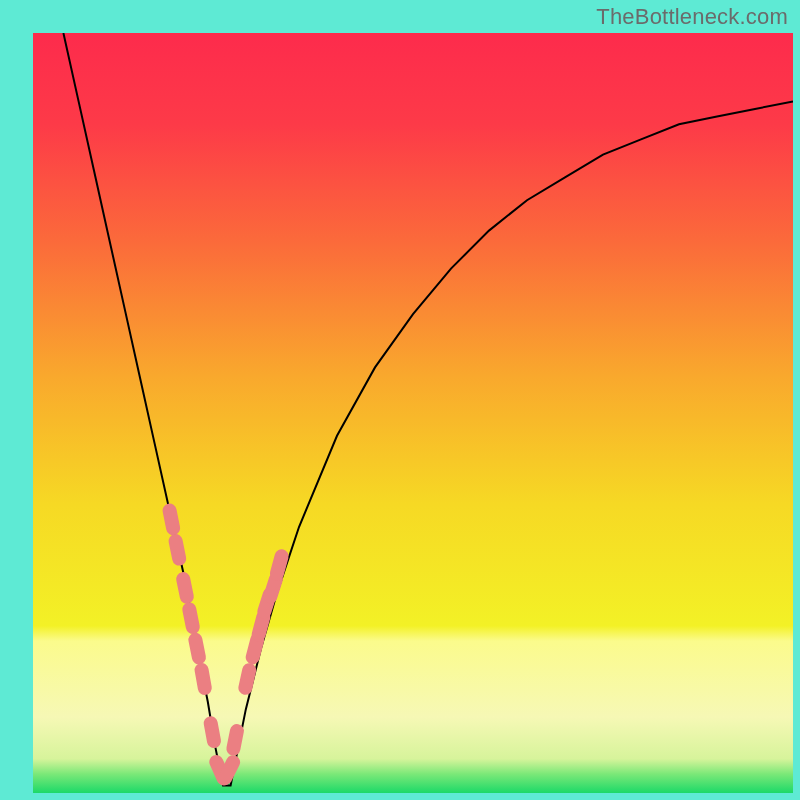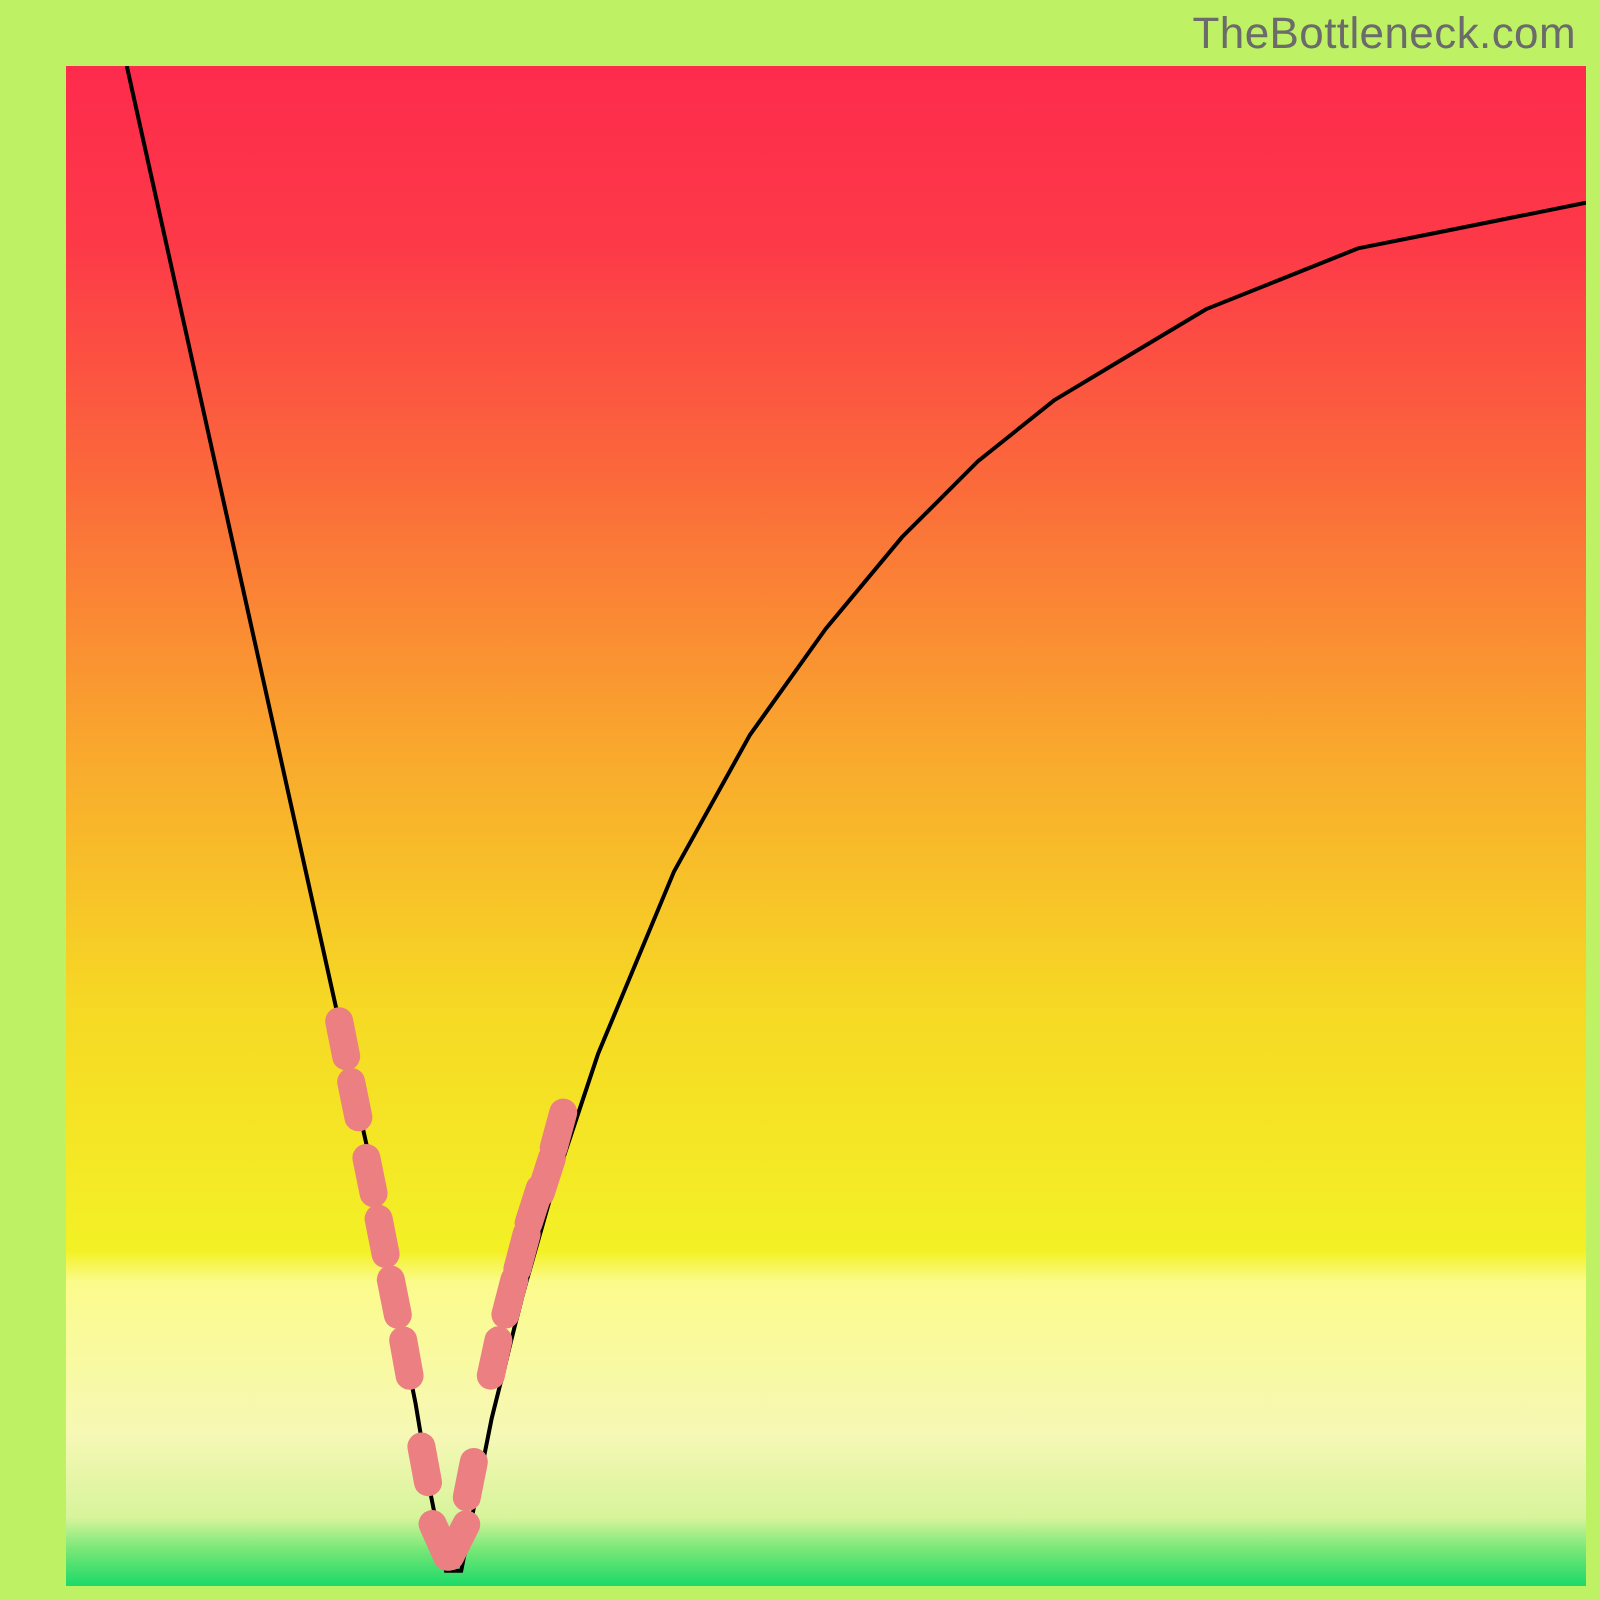--- a/index.html
+++ b/index.html
@@ -8,21 +8,21 @@
     width: 800px;
     height: 800px;
     overflow: hidden;
     background: #000;
     font-family: Arial, Helvetica, sans-serif;
   }
   .frame {
     position: absolute;
     left: 0; top: 0;
     width: 800px; height: 800px;
-    background: #bef264;
+    background: #5eead4;
   }
   .plot-area {
     position: absolute;
     left: 33px;
     top: 33px;
     width: 760px;
     height: 760px;
     overflow: hidden;
   }
   .watermark {

